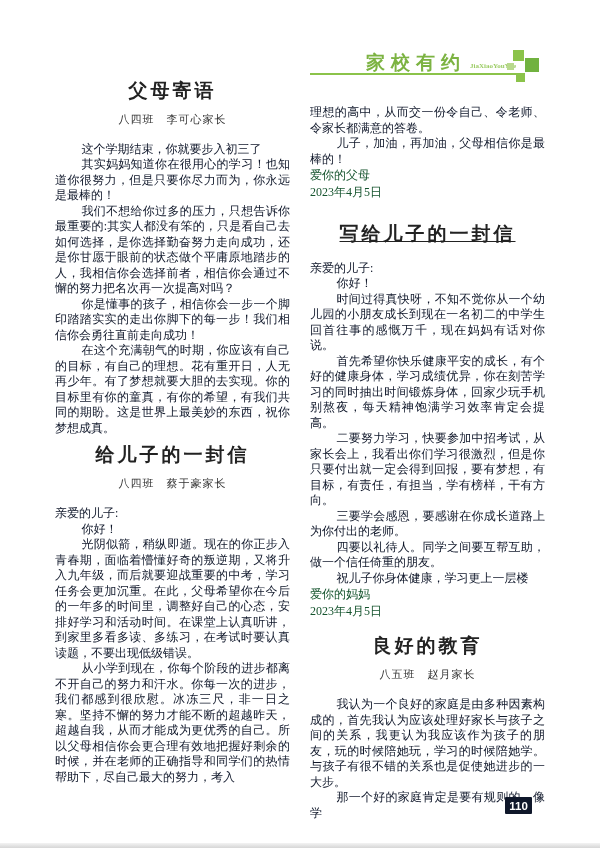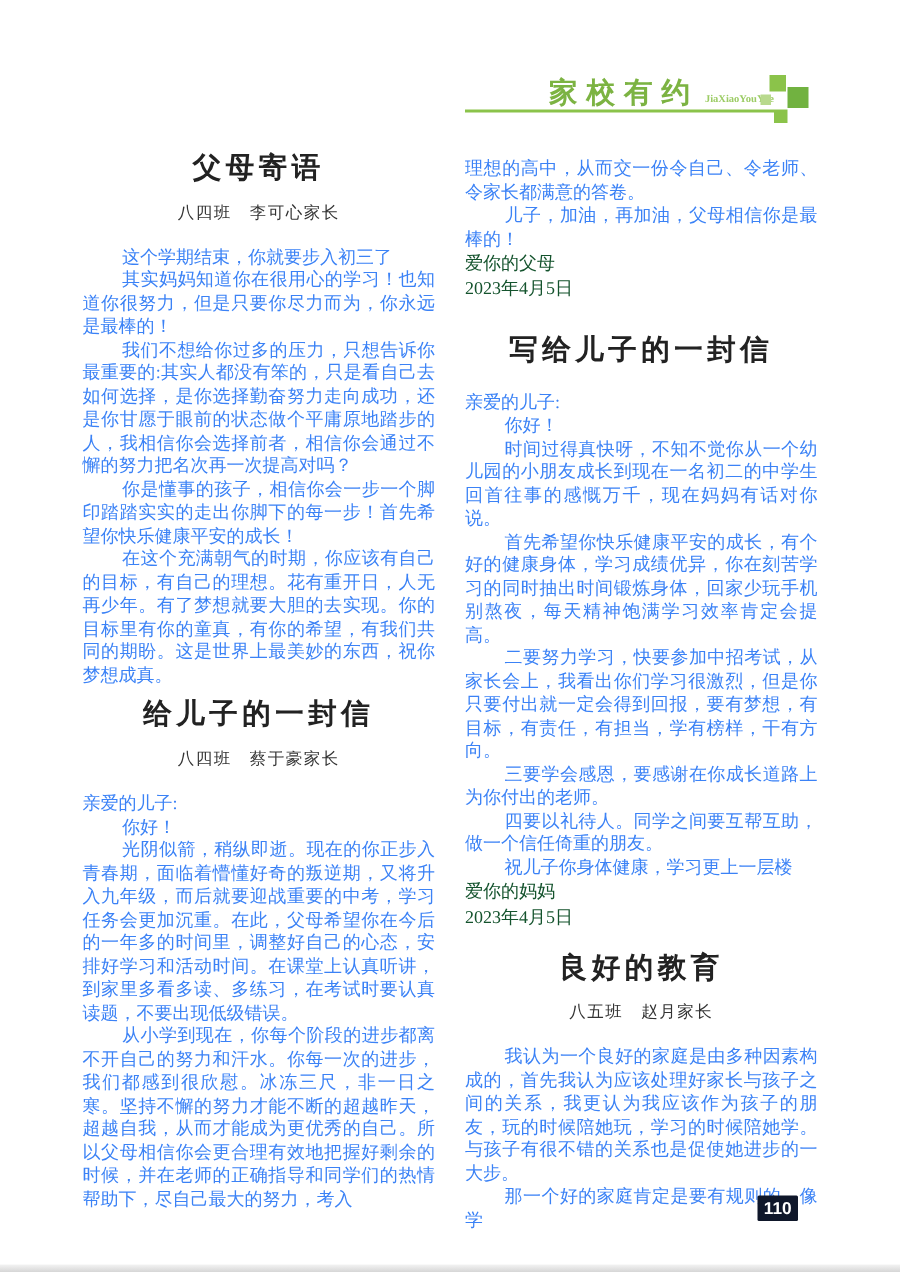--- a/index.html
+++ b/index.html
@@ -68,36 +68,36 @@
     letter-spacing: 1px;
     color: #333;
   }
   .body-block { margin-top: 15px; }
   .body-block p {
     margin: 0;
     font-size: 12px;
     line-height: 15.5px;
     text-align: justify;
     text-indent: 2.2em;
-    color: #3b82f6;
+    color: #0f172a;
   }
   .body-block p.no-indent { text-indent: 0; }
   .body-block p.salutation { text-indent: 0; }
   .signature-block {
     padding-right: 16px;
     text-align: left;
     font-size: 12px;
     line-height: 17px;
     color: #14532d;
   }
 
-  .t1 { margin-top: 101px; }              
+  .t1 { margin-top: 79px; }              
   .t2 { margin-top: 7px; }                
   .r-first { margin-top: 105px; }         
-  .t3 { margin-top: 21px; }               
+  .t3 { margin-top: 21px; text-decoration: underline; }               
   .t4 { margin-top: 14px; text-align: center; }               
 
   
   .page-number {
     position: absolute;
     left: 505px; top: 797px;
     width: 27px; height: 17px;
     background: #0f172a;
     color: #ffffff;
     font-family: "Liberation Sans", sans-serif;
@@ -132,21 +132,21 @@
   <div class="pix d"></div>
 
   <div class="col col-left">
 
     <div class="article-title t1">父母寄语</div>
     <div class="byline">八四班　李可心家长</div>
     <div class="body-block">
       <p>这个学期结束，你就要步入初三了</p>
       <p>其实妈妈知道你在很用心的学习！也知道你很努力，但是只要你尽力而为，你永远是最棒的！</p>
       <p>我们不想给你过多的压力，只想告诉你最重要的:其实人都没有笨的，只是看自己去如何选择，是你选择勤奋努力走向成功，还是你甘愿于眼前的状态做个平庸原地踏步的人，我相信你会选择前者，相信你会通过不懈的努力把名次再一次提高对吗？</p>
-      <p>你是懂事的孩子，相信你会一步一个脚印踏踏实实的走出你脚下的每一步！首先希望你快乐健康平安的成长！</p>
+      <p>你是懂事的孩子，相信你会一步一个脚印踏踏实实的走出你脚下的每一步！我们相信你会勇往直前走向成功！</p>
       <p>在这个充满朝气的时期，你应该有自己的目标，有自己的理想。花有重开日，人无再少年。有了梦想就要大胆的去实现。你的目标里有你的童真，有你的希望，有我们共同的期盼。这是世界上最美妙的东西，祝你梦想成真。</p>
     </div>
 
     <div class="article-title t2">给儿子的一封信</div>
     <div class="byline">八四班　蔡于豪家长</div>
     <div class="body-block">
       <p class="salutation">亲爱的儿子:</p>
       <p>你好！</p>
       <p>光阴似箭，稍纵即逝。现在的你正步入青春期，面临着懵懂好奇的叛逆期，又将升入九年级，而后就要迎战重要的中考，学习任务会更加沉重。在此，父母希望你在今后的一年多的时间里，调整好自己的心态，安排好学习和活动时间。在课堂上认真听讲，到家里多看多读、多练习，在考试时要认真读题，不要出现低级错误。</p>
       <p>从小学到现在，你每个阶段的进步都离不开自己的努力和汗水。你每一次的进步，我们都感到很欣慰。冰冻三尺，非一日之寒。坚持不懈的努力才能不断的超越昨天，超越自我，从而才能成为更优秀的自己。所以父母相信你会更合理有效地把握好剩余的时候，并在老师的正确指导和同学们的热情帮助下，尽自己最大的努力，考入</p>

